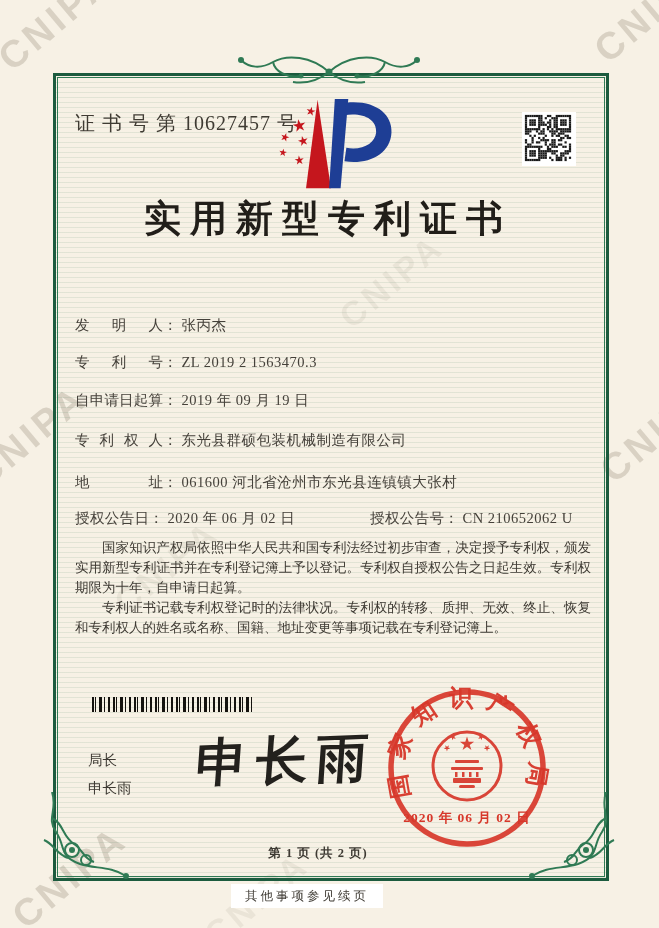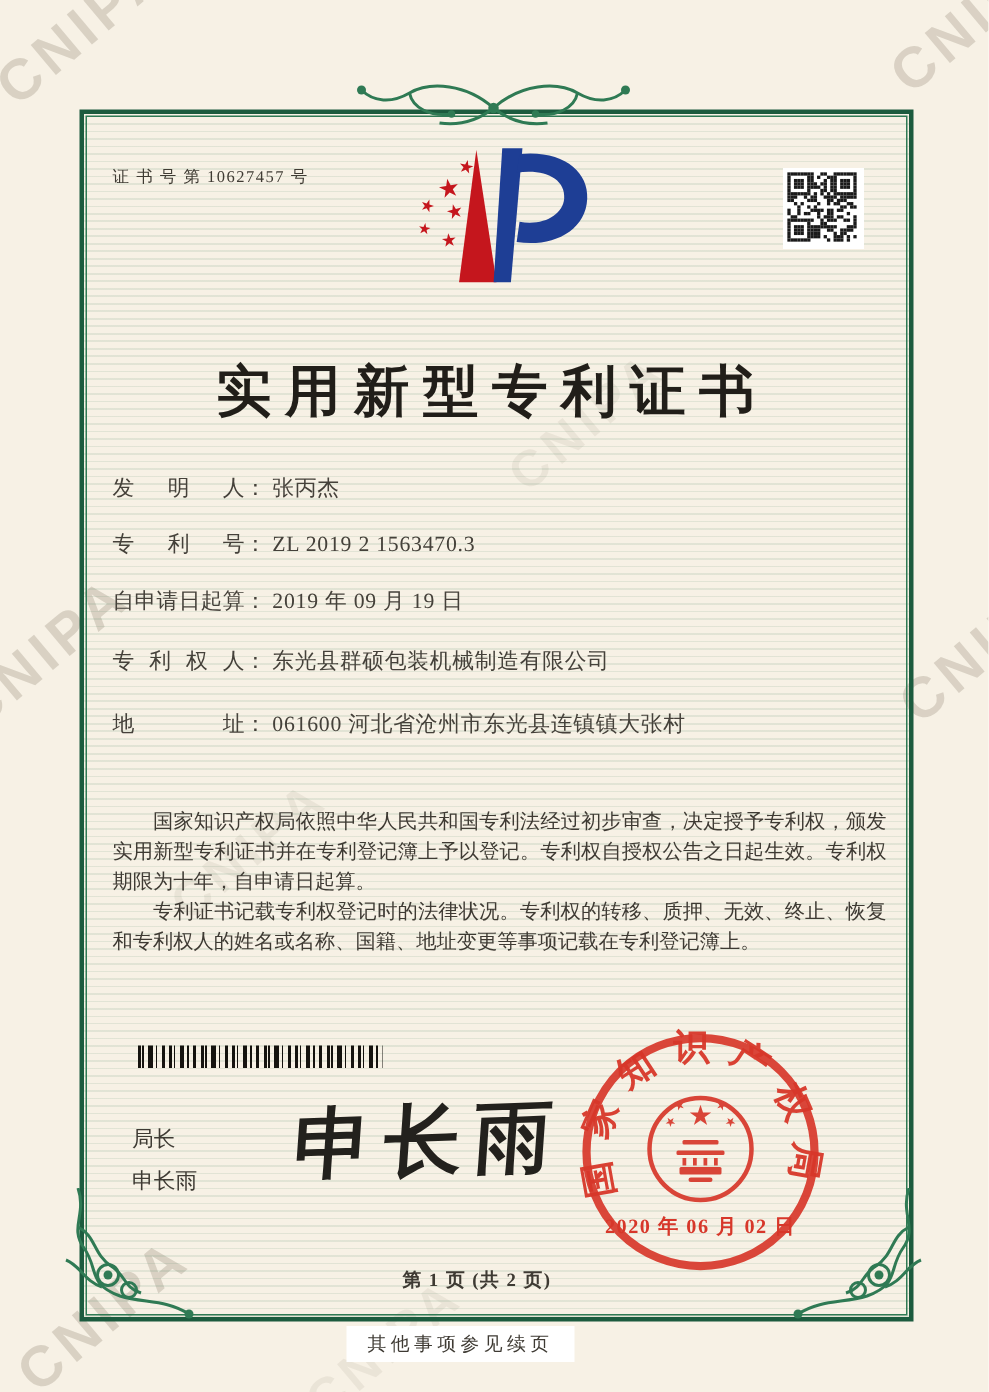--- a/index.html
+++ b/index.html
@@ -21,25 +21,25 @@
     position:absolute;left:53px;top:73px;width:550px;height:802px;
     border:3px solid #1c5b3e;z-index:2;
     background:
       repeating-linear-gradient(0deg, rgba(70,130,95,.12) 0 1px, rgba(0,0,0,0) 1px 5px);
   }
   .frame-inner{
     position:absolute;inset:1px;border:1px solid #2f7a54;pointer-events:none;
   }
   .content{position:absolute;inset:0;z-index:3;}
   
-  .cert-no{position:absolute;left:75px;top:110px;font-size:11px;letter-spacing:1px;color:#3f3b33;}
+  .cert-no{position:absolute;left:75px;top:110px;font-size:20px;letter-spacing:1px;color:#3f3b33;}
   .logo{position:absolute;left:256px;top:96px;}
   .title{
     position:absolute;left:53px;top:194px;width:550px;text-align:center;
-    font-size:37px;font-weight:bold;color:#211e19;letter-spacing:9px;margin-top:42px;
+    font-size:37px;font-weight:bold;color:#211e19;letter-spacing:9px;
   }
   .qr{position:absolute;left:522px;top:112px;width:54px;height:54px;background:#fff;}
   
   .row{position:absolute;left:75px;width:516px;font-size:14.5px;color:#45413a;white-space:nowrap;}
   .row .lab{display:inline-block;width:88px;text-align:justify;text-align-last:justify;vertical-align:bottom;}
   .row .colon{display:inline-block;margin-right:4px;}
   .row .val{letter-spacing:.5px;}
   .row2-part{position:absolute;top:0;white-space:nowrap;}
   .row2-part.right{left:295px;}
   .row2-part .lab5{display:inline-block;width:74px;text-align:justify;text-align-last:justify;vertical-align:bottom;}
@@ -422,20 +422,28 @@
     </div>
     <div class="row" style="top:391px;">
       <span class="lab">自申请日起算</span><span class="colon">：</span><span class="val">2019 年 09 月 19 日</span>
     </div>
     <div class="row" style="top:431px;">
       <span class="lab">专利权人</span><span class="colon">：</span><span class="val">东光县群硕包装机械制造有限公司</span>
     </div>
     <div class="row" style="top:473px;">
       <span class="lab">地址</span><span class="colon">：</span><span class="val">061600 河北省沧州市东光县连镇镇大张村</span>
     </div>
+    <div class="row" style="top:509px;height:20px;">
+      <span class="row2-part">
+        <span class="lab5">授权公告日</span><span class="colon">：</span><span class="val">2020 年 06 月 02 日</span>
+      </span>
+      <span class="row2-part right">
+        <span class="lab5">授权公告号</span><span class="colon">：</span><span class="val">CN 210652062 U</span>
+      </span>
+    </div>
 
     <div class="paras">
       <p>国家知识产权局依照中华人民共和国专利法经过初步审查，决定授予专利权，颁发实用新型专利证书并在专利登记簿上予以登记。专利权自授权公告之日起生效。专利权期限为十年，自申请日起算。</p>
       <p>专利证书记载专利权登记时的法律状况。专利权的转移、质押、无效、终止、恢复和专利权人的姓名或名称、国籍、地址变更等事项记载在专利登记簿上。</p>
     </div>
 
     <div class="barcode"></div>
 
     <div class="signer">
       <div>局长</div>

